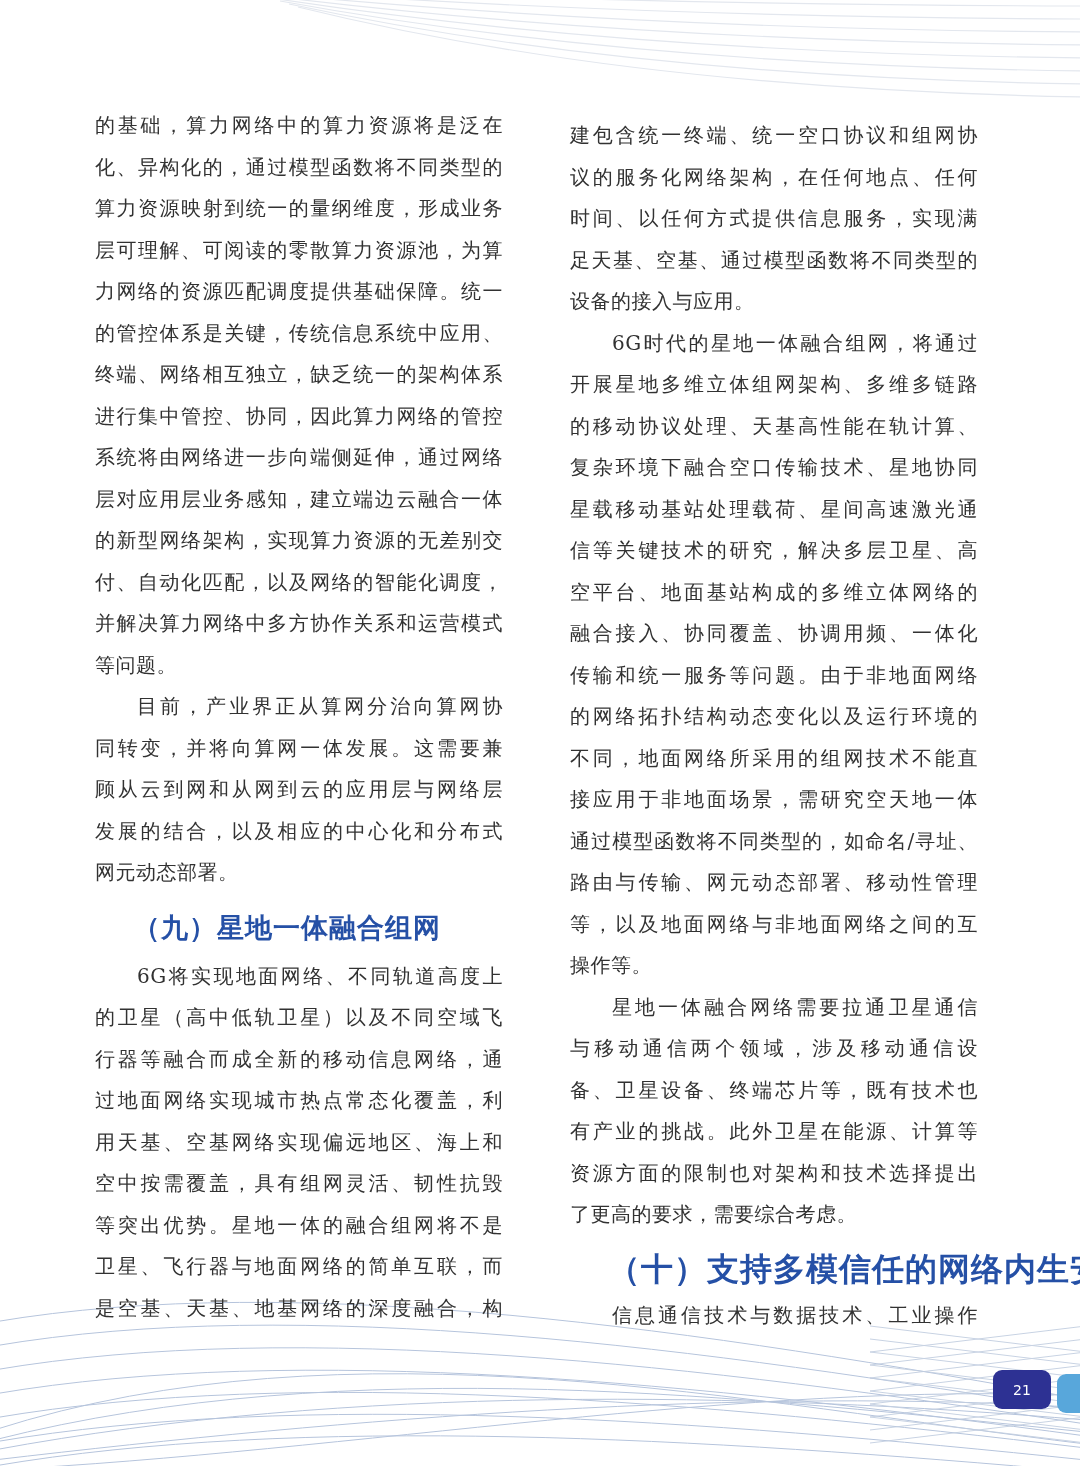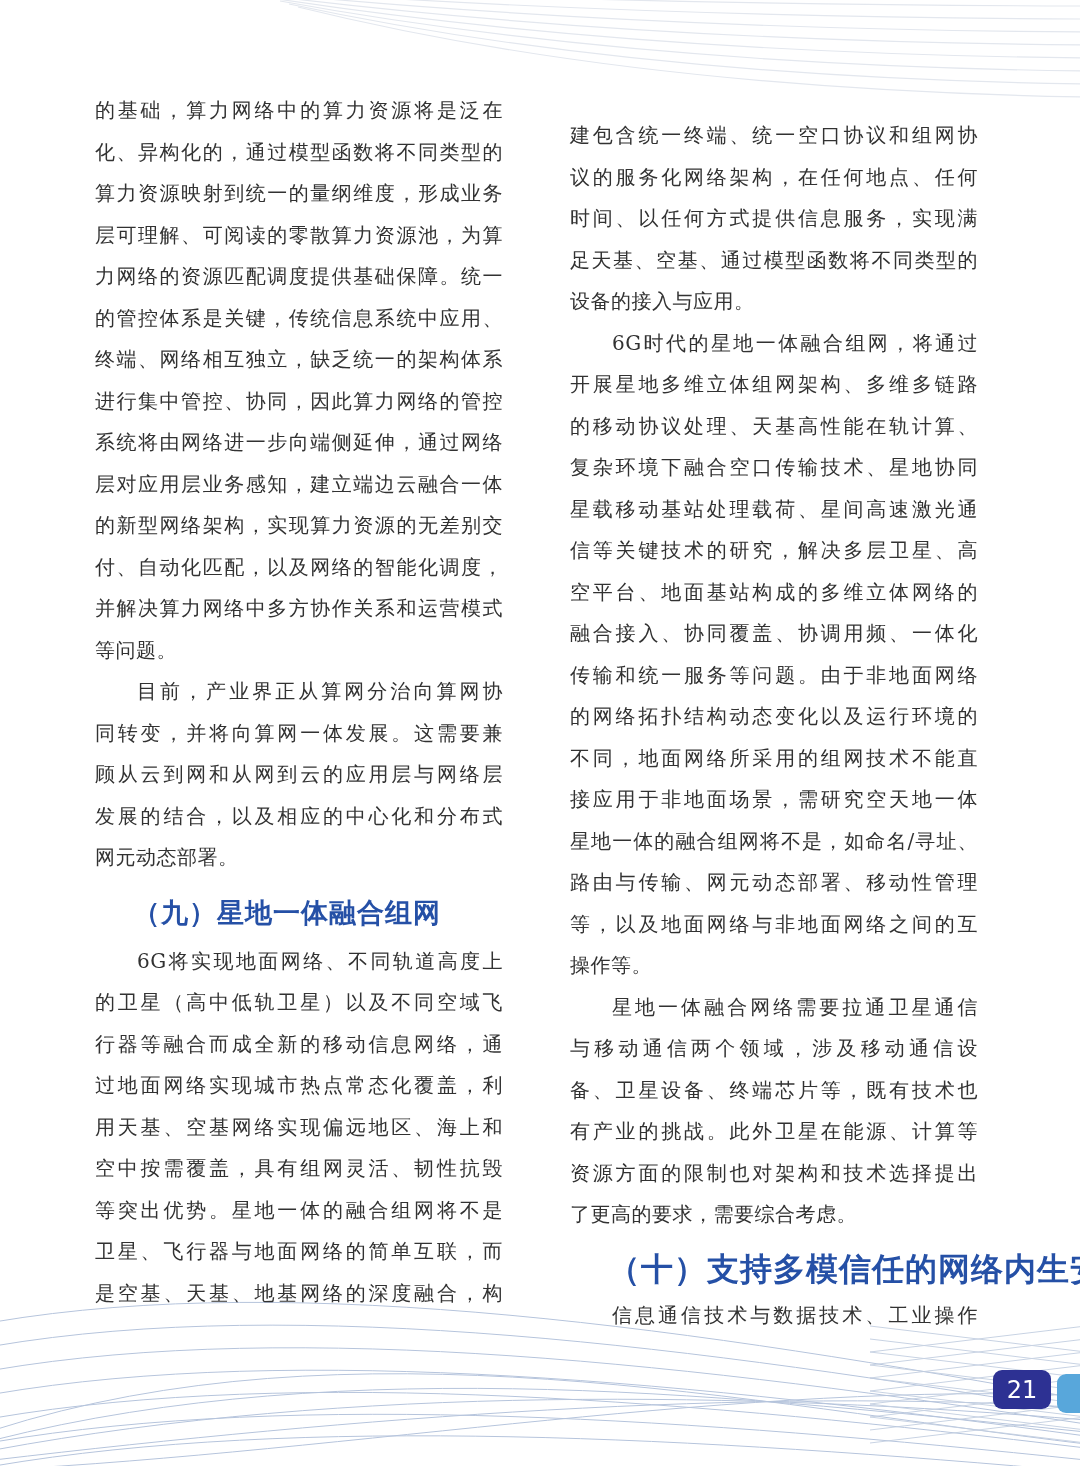--- a/index.html
+++ b/index.html
@@ -2,42 +2,42 @@
 <html style="--body_text: #323232; --heading_blue: #2550a6; --badge_dark: #2d3193; --badge_light: #58a7db; --decoration_line: #a9bad6; --decoration_mesh: #c2cee0; --decoration_top: #e3e7ee;"><head>
 <meta charset="utf-8">
 <style>
   html,body{margin:0;padding:0;background:#ffffff;}
   .page{
     position:relative;width:1080px;height:1466px;background:#ffffff;
     overflow:hidden;font-family:"DejaVu Serif", serif;
   }
   .deco{position:absolute;left:0;top:0;width:1080px;height:1466px;pointer-events:none;}
   .col{position:absolute;width:408px;color:var(--body_text,#323232);font-size:20px;}
-  .col-left{left:95px;top:90px;}
+  .col-left{left:95px;top:105px;}
   .col-right{left:570px;top:115px;}
   .line{
     line-height:41.5px;height:41.5px;
     text-align:justify;text-align-last:justify;text-justify:inter-character;
     letter-spacing:0.5px;
   }
   .line.last{text-align-last:left;}
   .line.indent{text-indent:2.1em;}
   .section-heading{
     font-family:"DejaVu Sans", sans-serif;font-weight:bold;
     color:var(--heading_blue,#2550a6);
     line-height:40px;text-indent:38px;letter-spacing:1px;
     margin:14px 0 8px 0;white-space:nowrap;
   }
   .section-heading.size-nine{font-size:27px;}
   .section-heading.size-ten{font-size:32px;margin:13px 0 6px 0;}
   .page-badge{
     position:absolute;left:993px;top:1370px;width:58px;height:39px;
     background:var(--badge_dark,#2d3193);border-radius:9px;
     display:flex;align-items:center;justify-content:center;
-    font-family:"DejaVu Sans", sans-serif;color:#ffffff;font-size:24px;
+    font-family:"DejaVu Sans", sans-serif;color:#ffffff;font-size:14px;
   }
   .page-badge-accent{
     position:absolute;left:1057px;top:1374px;width:30px;height:39px;
     background:var(--badge_light,#58a7db);border-radius:9px 0 0 9px;
   }
 </style>
 </head>
 <body>
 
 <div class="page">
@@ -138,21 +138,21 @@
         <div class="line">的移动协议处理、天基高性能在轨计算、</div>
         <div class="line">复杂环境下融合空口传输技术、星地协同</div>
         <div class="line">星载移动基站处理载荷、星间高速激光通</div>
         <div class="line">信等关键技术的研究，解决多层卫星、高</div>
         <div class="line">空平台、地面基站构成的多维立体网络的</div>
         <div class="line">融合接入、协同覆盖、协调用频、一体化</div>
         <div class="line">传输和统一服务等问题。由于非地面网络</div>
         <div class="line">的网络拓扑结构动态变化以及运行环境的</div>
         <div class="line">不同，地面网络所采用的组网技术不能直</div>
         <div class="line">接应用于非地面场景，需研究空天地一体</div>
-        <div class="line">星地一体的融合组网将不是，如命名/寻址、</div>
+        <div class="line">通过模型函数将不同类型的，如命名/寻址、</div>
         <div class="line">路由与传输、网元动态部署、移动性管理</div>
         <div class="line">等，以及地面网络与非地面网络之间的互</div>
         <div class="line last">操作等。</div>
       </div>
       <div>
         <div class="line indent">星地一体融合网络需要拉通卫星通信</div>
         <div class="line">与移动通信两个领域，涉及移动通信设</div>
         <div class="line">备、卫星设备、终端芯片等，既有技术也</div>
         <div class="line">有产业的挑战。此外卫星在能源、计算等</div>
         <div class="line">资源方面的限制也对架构和技术选择提出</div>

